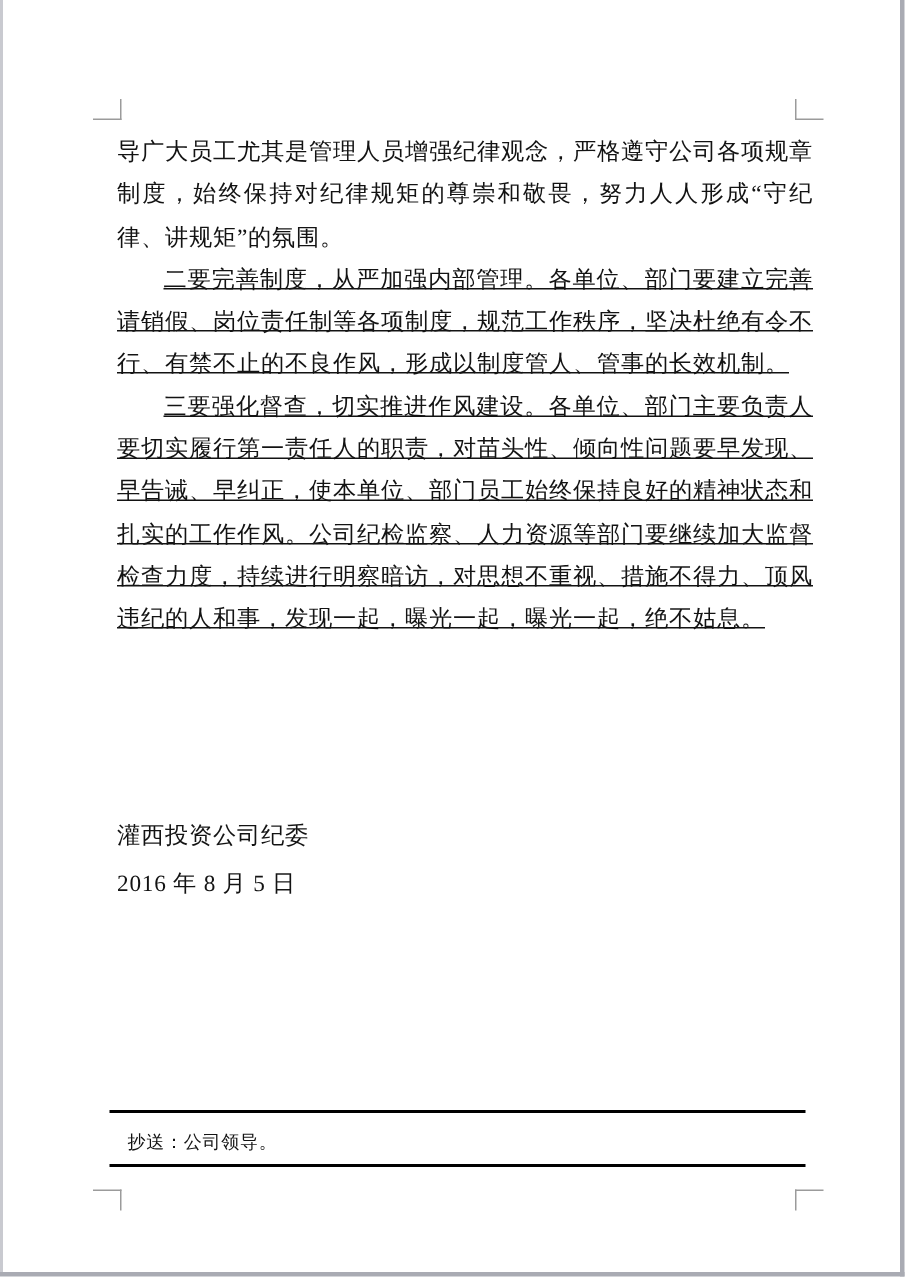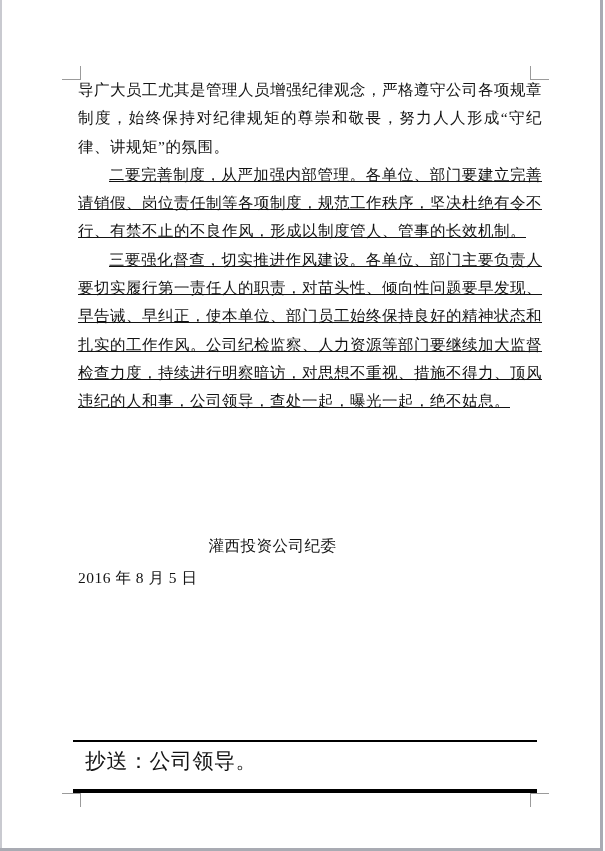--- a/index.html
+++ b/index.html
@@ -25,73 +25,73 @@
   .crop { position: absolute; width: 18px; height: 13px; }
   .crop-tl { left: 62px;  top: 66px;  border-right: 1px solid #9b9b9b; border-bottom: 1px solid #9b9b9b; }
   .crop-tr { left: 530px; top: 66px;  border-left: 1px solid #9b9b9b;  border-bottom: 1px solid #9b9b9b; }
   .crop-bl { left: 62px;  top: 793px; border-right: 1px solid #9b9b9b; border-top: 1px solid #9b9b9b; }
   .crop-br { left: 530px; top: 793px; border-left: 1px solid #9b9b9b;  border-top: 1px solid #9b9b9b; }
 
   
   .body-text {
     position: absolute;
     left: 78px;
-    top: 76px;
+    top: 88px;
     width: 464px;
     font-size: 15.5px;
     line-height: 28.3px;
     letter-spacing: 0.5px;
   }
   .body-text p {
     margin: 0;
     text-align: justify;
     text-justify: inter-ideograph;
   }
   .body-text p.indent { text-indent: 2em; text-decoration: underline; }
 
   
   .sign-block {
     margin-top: 114px;
     line-height: 32px;
   }
-  .sig-org  { text-align: center; padding-right: 75px; }
+  .sig-org  { text-align: left; padding-right: 75px; }
   .sig-date { text-align: left; padding-right: 76px; }
 
   
   .footer-cc {
     position: absolute;
     left: 73px;
     top: 740px;
     width: 464px;
     box-sizing: border-box;
     border-top: 2px solid #000000;
-    border-bottom: 4px solid #000000;
-    height: 53px;
+    border-bottom: 2px solid #000000;
+    height: 38px;
     line-height: 38px;
     padding-left: 12px;
-    font-size: 21px;
+    font-size: 12px;
     letter-spacing: 0.5px;
   }
 </style>
 </head>
 <body>
 
 <div class="edge edge-left"></div>
 <div class="edge edge-right"></div>
 <div class="edge edge-bottom"></div>
 
 <div class="crop crop-tl"></div>
 <div class="crop crop-tr"></div>
 <div class="crop crop-bl"></div>
 <div class="crop crop-br"></div>
 
 <div class="body-text">
   <p>导广大员工尤其是管理人员增强纪律观念，严格遵守公司各项规章制度，始终保持对纪律规矩的尊崇和敬畏，努力人人形成“守纪律、讲规矩”的氛围。</p>
   <p class="indent">二要完善制度，从严加强内部管理。各单位、部门要建立完善请销假、岗位责任制等各项制度，规范工作秩序，坚决杜绝有令不行、有禁不止的不良作风，形成以制度管人、管事的长效机制。</p>
-  <p class="indent">三要强化督查，切实推进作风建设。各单位、部门主要负责人要切实履行第一责任人的职责，对苗头性、倾向性问题要早发现、早告诫、早纠正，使本单位、部门员工始终保持良好的精神状态和扎实的工作作风。公司纪检监察、人力资源等部门要继续加大监督检查力度，持续进行明察暗访，对思想不重视、措施不得力、顶风违纪的人和事，公司领导，查处一起，曝光一起，绝不姑息。</p>
+  <p class="indent">三要强化督查，切实推进作风建设。各单位、部门主要负责人要切实履行第一责任人的职责，对苗头性、倾向性问题要早发现、早告诫、早纠正，使本单位、部门员工始终保持良好的精神状态和扎实的工作作风。公司纪检监察、人力资源等部门要继续加大监督检查力度，持续进行明察暗访，对思想不重视、措施不得力、顶风违纪的人和事，发现一起，曝光一起，曝光一起，绝不姑息。</p>
 
   <div class="sign-block">
     <div class="sig-org">灌西投资公司纪委</div>
     <div class="sig-date">2016 年 8 月 5 日</div>
   </div>
 </div>
 
 <div class="footer-cc">
   <span>抄送：公司领导。</span>
 </div>

